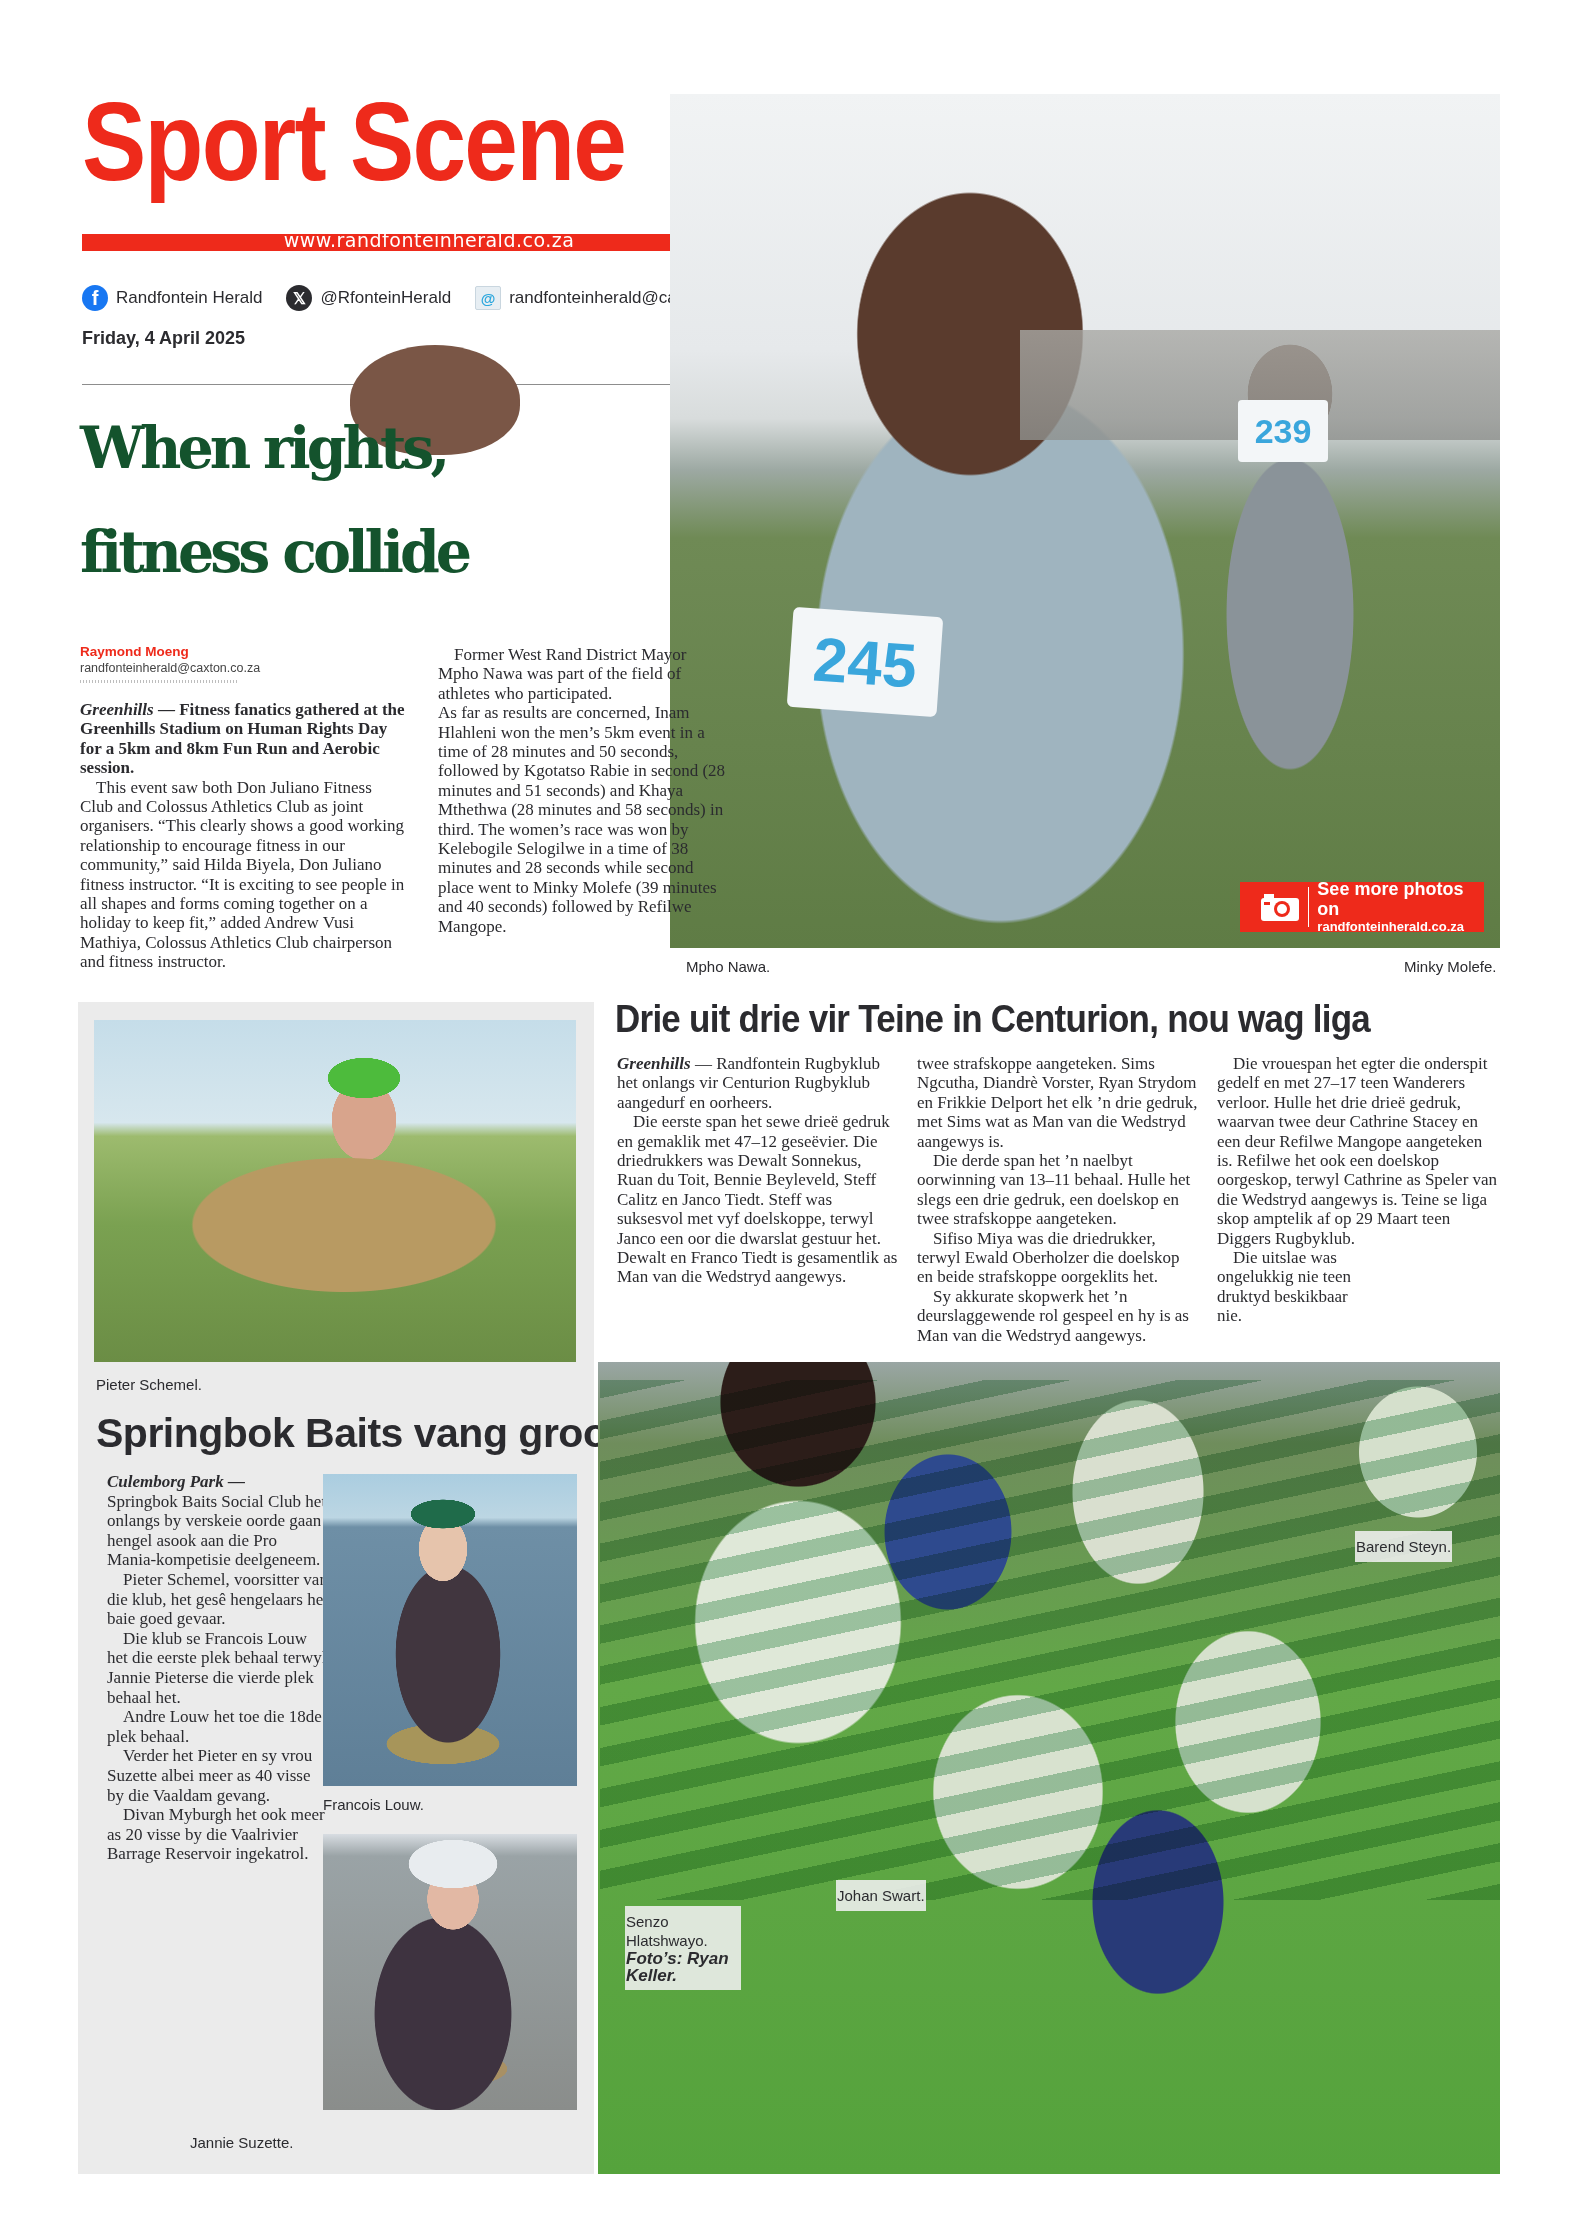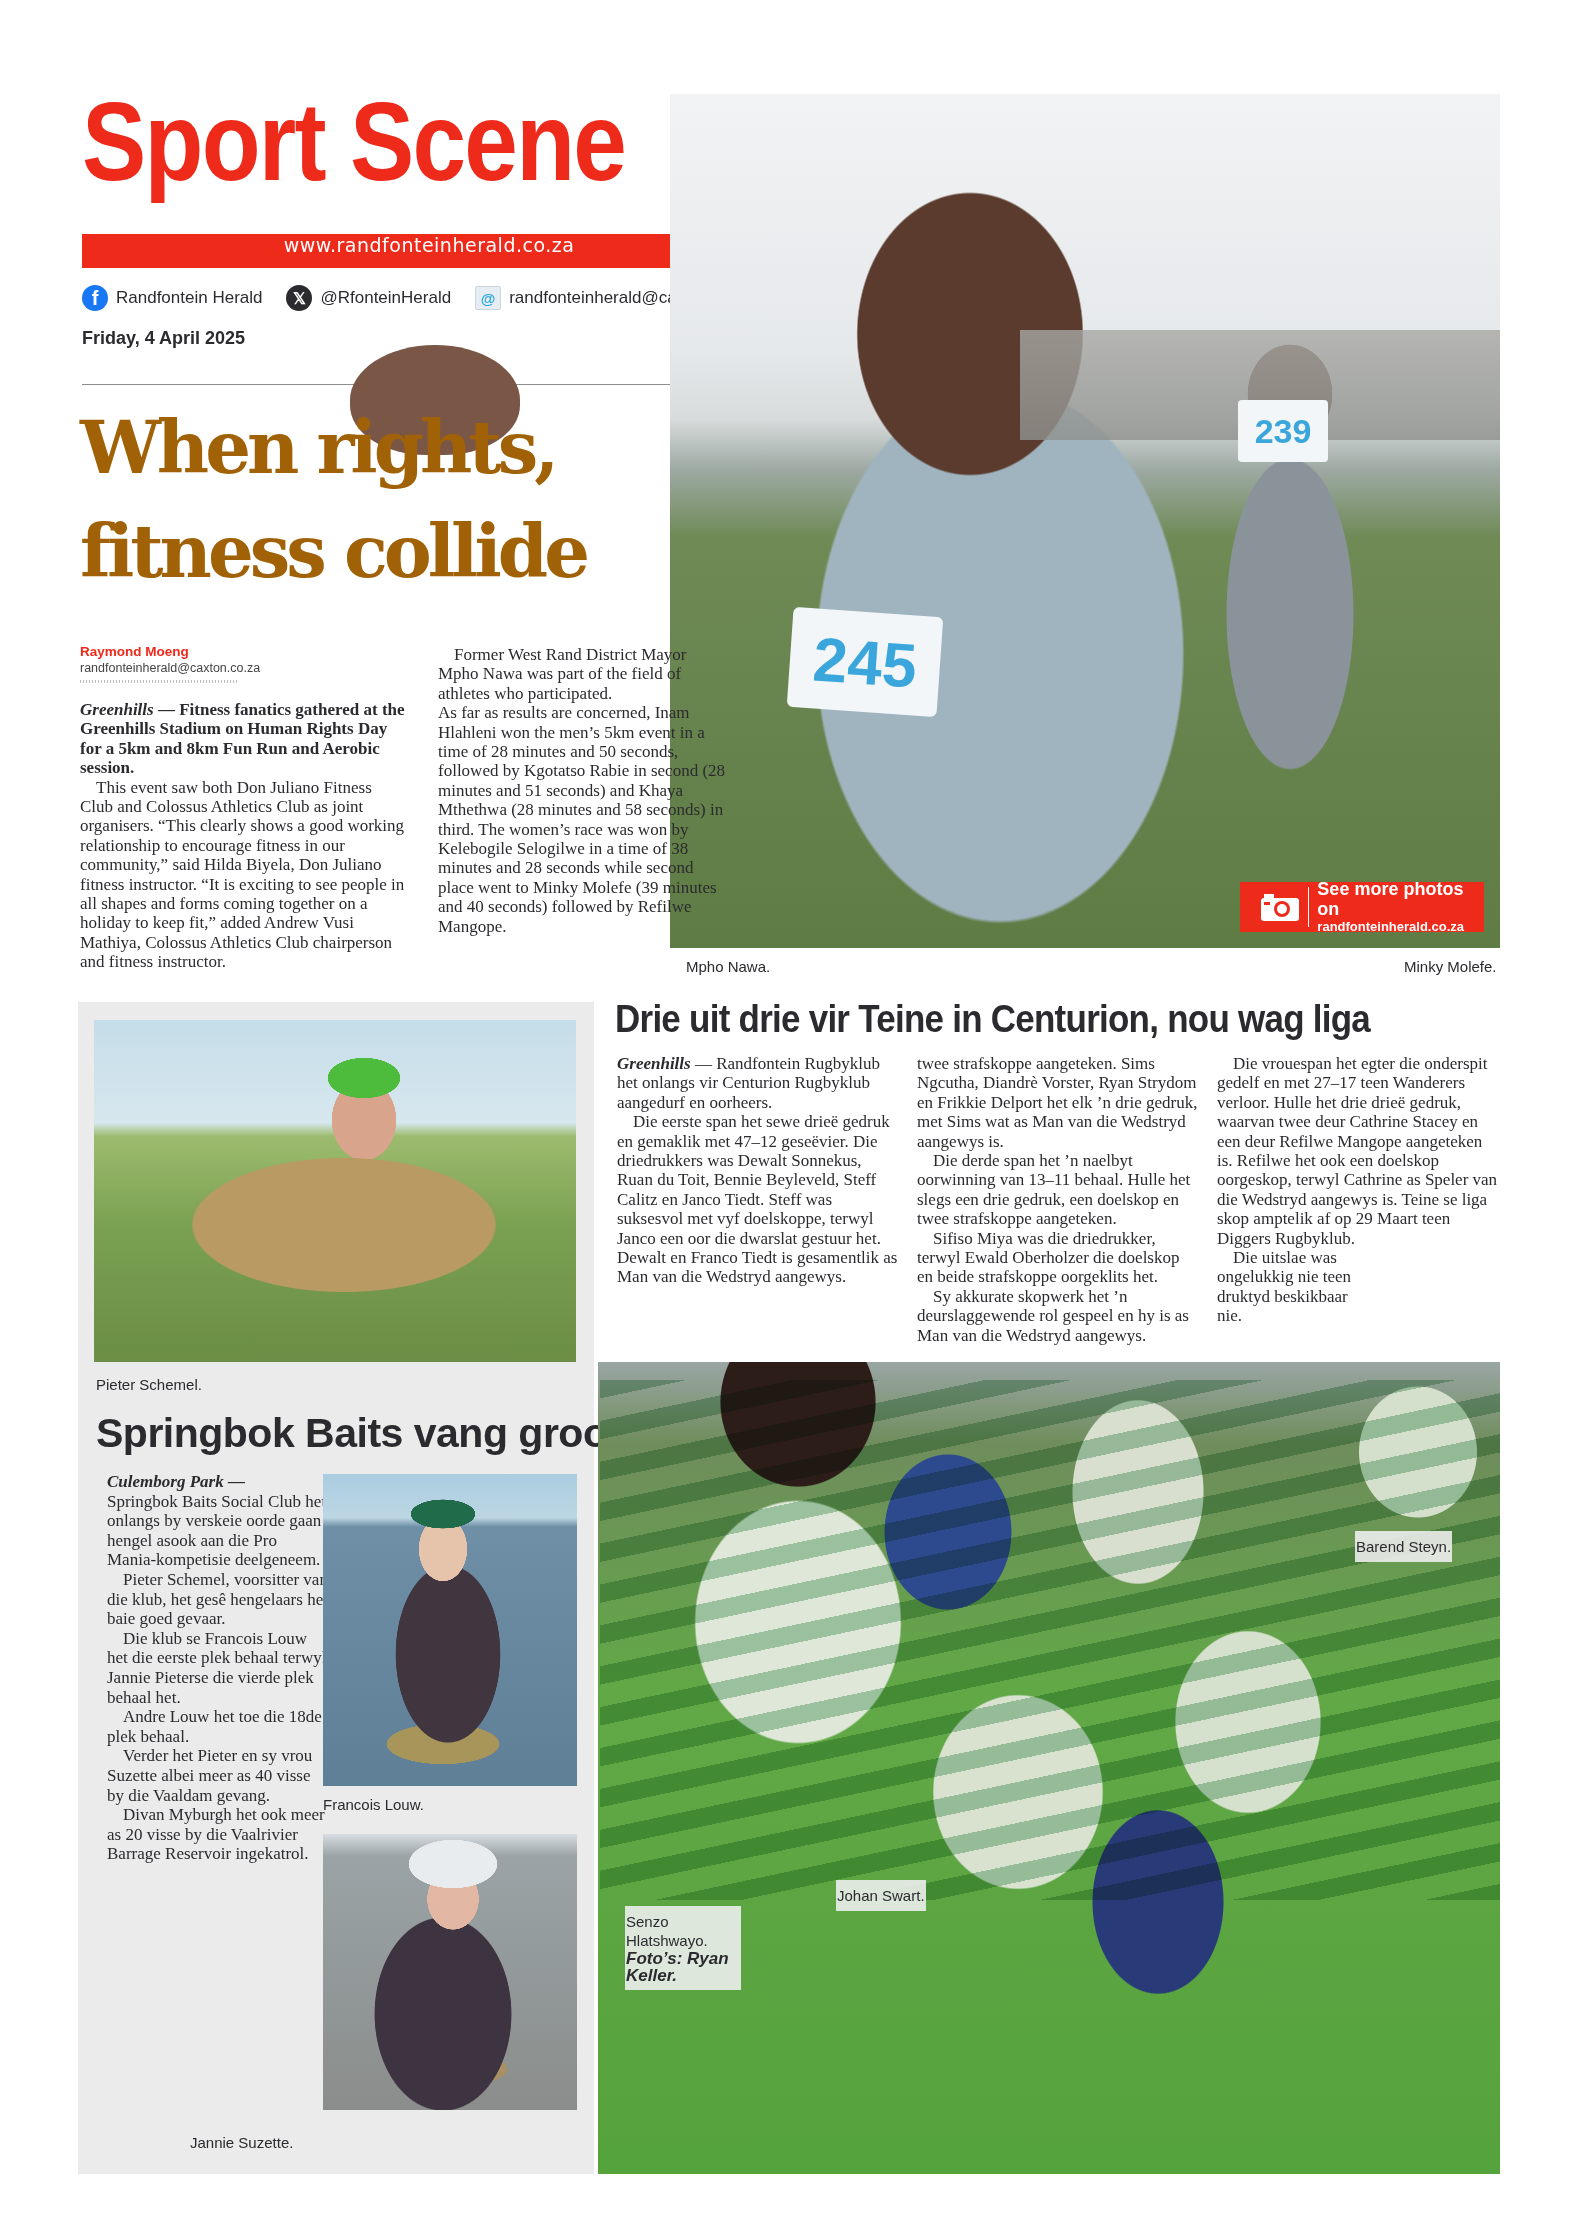--- a/index.html
+++ b/index.html
@@ -10,22 +10,22 @@
 
   
   .masthead-title {
     left: 82px; top: 86px; width: 700px;
     font-family: "Liberation Sans", sans-serif; font-weight: 700;
     font-size: 112px; line-height: 112px; color: #ee2a1b;
     letter-spacing: -2px; transform: scaleX(0.86); transform-origin: left top;
     white-space: nowrap;
   }
   .url-bar {
-    left: 82px; top: 234px; width: 694px; height: 34px; background: #ee2a1b;
-    display: flex; align-items: flex-start; justify-content: center;
+    left: 82px; top: 234px; width: 694px; height: 17px; background: #ee2a1b;
+    display: flex; align-items: flex-end; justify-content: center;
   }
   .url-bar span {
     font-family: "DejaVu Sans", sans-serif; color: #fff; font-size: 19px; letter-spacing: 0.5px;
   }
   .social-row {
     left: 82px; top: 282px; height: 32px; display: flex; align-items: center; gap: 10px;
     font-family: "Liberation Sans", sans-serif; font-size: 17px; color: #2b2b2f;
   }
   .social-item { display: flex; align-items: center; gap: 8px; margin-right: 14px; }
   .ico { width: 26px; height: 26px; border-radius: 50%; display: inline-flex; align-items: center; justify-content: center; color: #fff; font-weight: 700; font-family: "Liberation Sans", sans-serif; }
@@ -68,22 +68,22 @@
   .promo-sep { width: 2px; height: 40px; background: #fff; }
   .promo-text { display: flex; flex-direction: column; font-family: "Liberation Sans", sans-serif; color: #fff; font-weight: 700; }
   .promo-text .l1 { font-size: 18px; line-height: 20px; }
   .promo-text .l2 { font-size: 13px; line-height: 16px; }
 
   .caption-sans { font-family: "Liberation Sans", sans-serif; font-size: 15px; color: #2b2b2f; }
 
   
   .headline {
     left: 80px; top: 396px; width: 720px;
-    font-family: "DejaVu Serif", serif; font-weight: 700; font-size: 72px; line-height: 104px;
-    color: #a16207; letter-spacing: -4px;
+    font-family: "DejaVu Serif", serif; font-weight: 700; font-size: 57px; line-height: 104px;
+    color: #14532d; letter-spacing: -4px;
   }
   .headline span { display: block; }
 
   .byline-name { left: 80px; top: 644px; font-family: "Liberation Sans", sans-serif; font-weight: 700; font-size: 13.5px; color: #ee2a1b; }
   .byline-email { left: 80px; top: 661px; font-family: "Liberation Sans", sans-serif; font-size: 12.5px; color: #444; }
   .byline-dots { left: 80px; top: 680px; width: 158px; height: 3px; background: repeating-linear-gradient(90deg,#bdbdbd 0 1px, transparent 1px 3px); }
 
   .body-col { font-family: "Liberation Serif", serif; font-size: 17px; line-height: 19.4px; color: #2b2b2f; }
   .body-col p { text-indent: 16px; }
   .body-col p.lead { text-indent: 0; font-weight: 700; }

